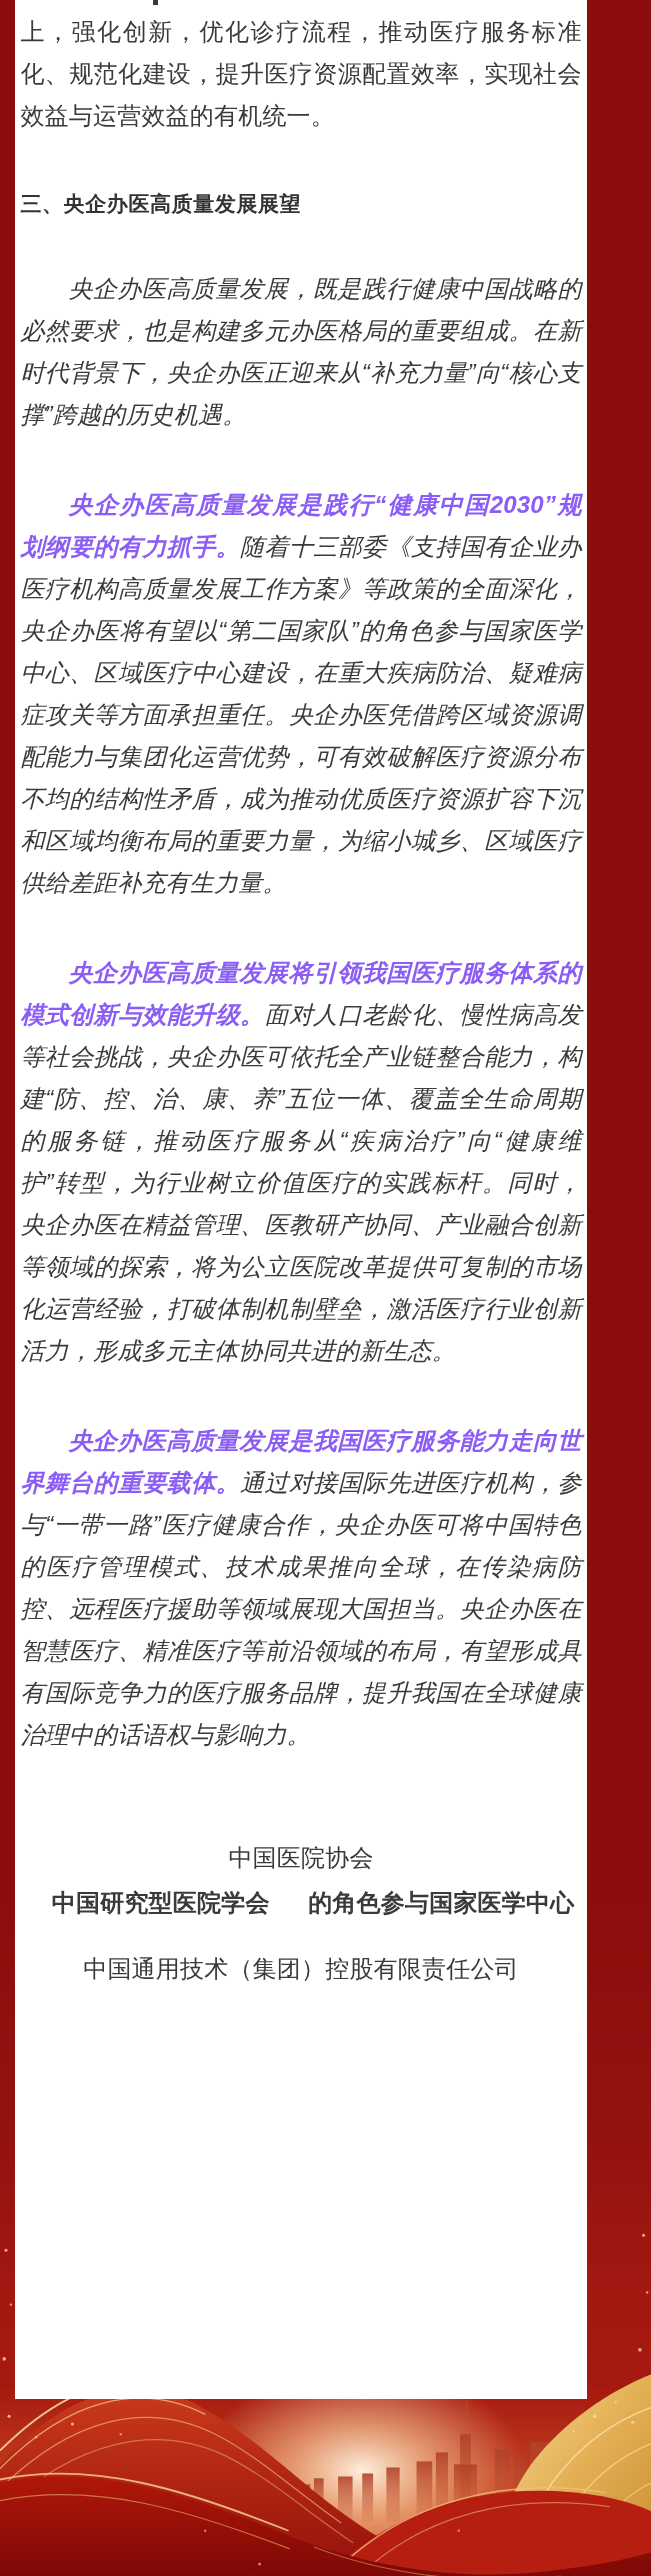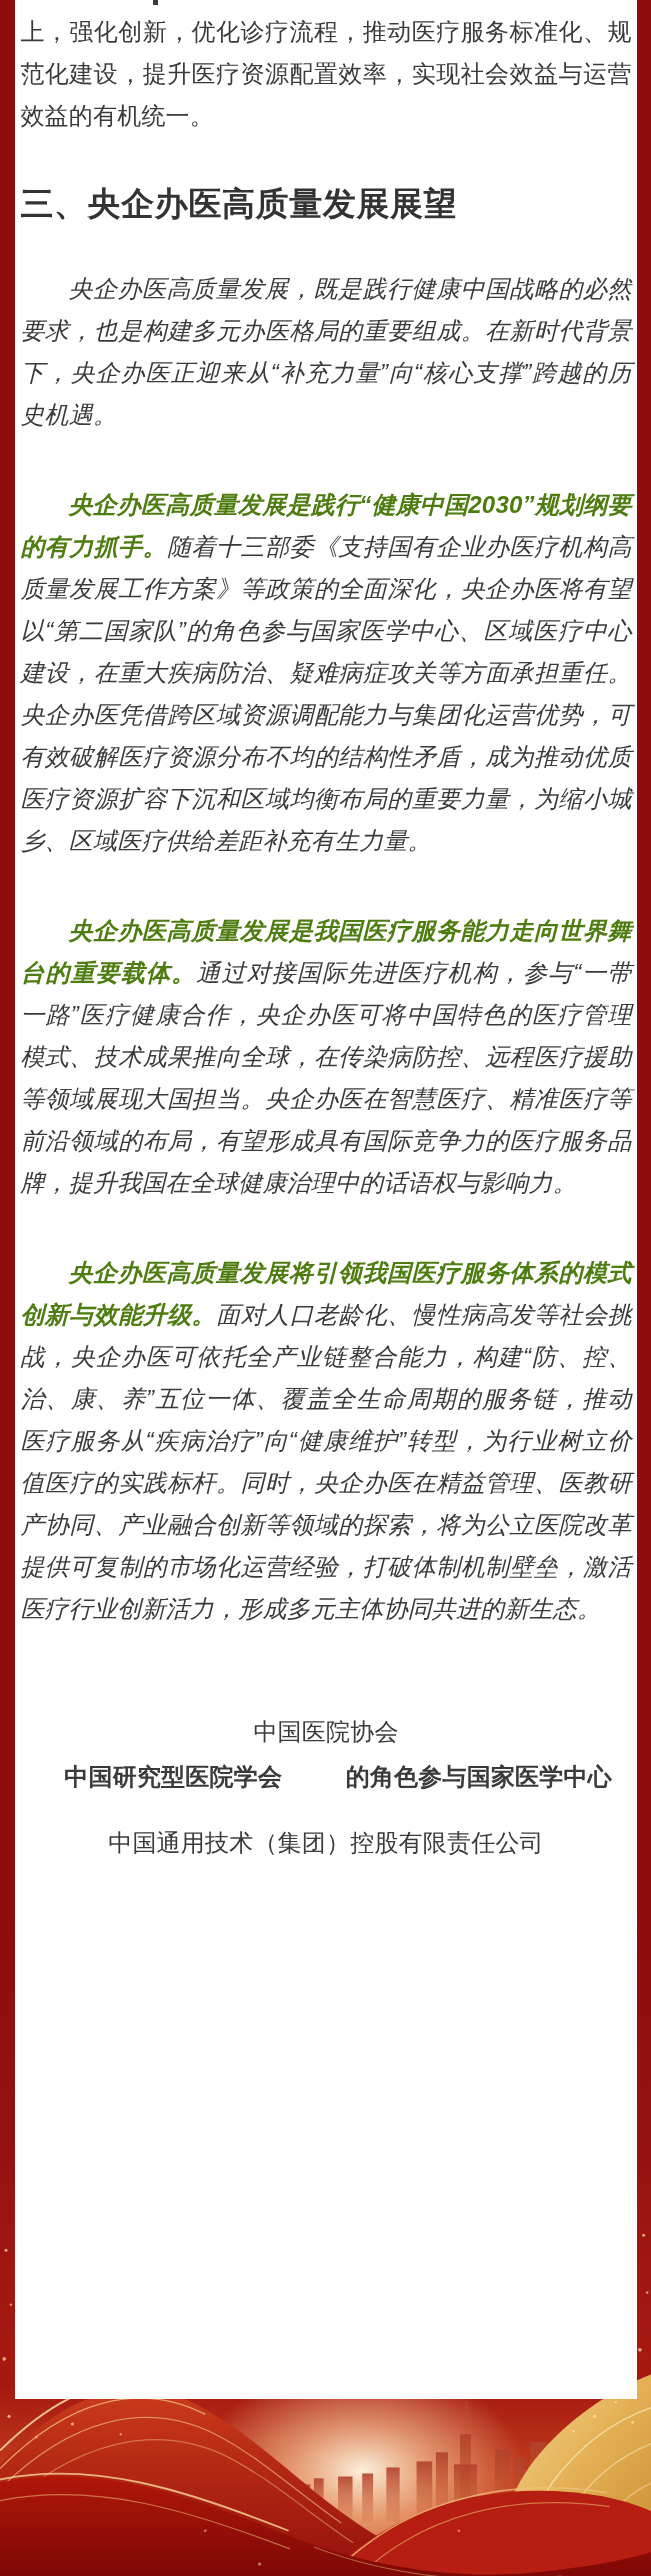--- a/index.html
+++ b/index.html
@@ -15,21 +15,21 @@
   }
   .decor {
     position: absolute;
     left: 0; bottom: 0;
     width: 652px; height: 398px;
     z-index: 1;
   }
   .card {
     position: absolute;
     left: 15px; top: 0;
-    width: 622px; height: 2399px;
+    width: 572px; height: 2399px;
     background: #ffffff;
     z-index: 2;
   }
   .content {
     padding: 0 5.4px;
     color: #3a3a3a;
     font-size: 24px;
     line-height: 42px;
     letter-spacing: 0.2px;
     text-align: justify;
@@ -43,30 +43,30 @@
   }
   .top-sliver i {
     display: block;
     width: 4.2px; height: 9.7px;
     margin: -4.2px auto 0;
     background: #3a3a3a;
   }
   .frag { margin: 11px 0 0 0; text-indent: 0; }
   h2.heading {
     margin: 43px 0 0 0;
-    font-size: 33px;
+    font-size: 21px;
     line-height: 48px;
     font-weight: bold;
     color: #333333;
     text-align: left;
     letter-spacing: 0.6px;
   }
   p.para { margin: 48px 0 0 0; text-indent: 2em; font-style: italic; }
   p.para.first { margin-top: 40px; }
-  p.para strong { font-weight: bold; color: #4d7c0f; }
+  p.para strong { font-weight: bold; color: #8b5cf6; }
   .sig { margin-top: 81px; }
   .sig-row { display: flex; }
   .sig-row span { flex: 1; text-align: center; text-indent: 0; }
   .sig-row.r2 { margin-top: 3px; font-weight: bold; }
   .sig-row.r3 { margin-top: 24px; }
 </style>
 </head>
 <body>
 
 <svg class="decor" viewBox="0 0 1080 660" xmlns="http://www.w3.org/2000/svg" preserveAspectRatio="none">
@@ -195,25 +195,25 @@
 
     <p class="para first">
       <span>央企办医高质量发展，既是践行健康中国战略的必然要求，也是构建多元办医格局的重要组成。在新时代背景下，央企办医正迎来从“补充力量”向“核心支撑”跨越的历史机遇。</span>
     </p>
 
     <p class="para">
       <strong>央企办医高质量发展是践行“健康中国2030”规划纲要的有力抓手。</strong><span>随着十三部委《支持国有企业办医疗机构高质量发展工作方案》等政策的全面深化，央企办医将有望以“第二国家队”的角色参与国家医学中心、区域医疗中心建设，在重大疾病防治、疑难病症攻关等方面承担重任。央企办医凭借跨区域资源调配能力与集团化运营优势，可有效破解医疗资源分布不均的结构性矛盾，成为推动优质医疗资源扩容下沉和区域均衡布局的重要力量，为缩小城乡、区域医疗供给差距补充有生力量。</span>
     </p>
 
     <p class="para">
+      <strong>央企办医高质量发展将引领我国医疗服务体系的模式创新与效能升级。</strong><span>面对人口老龄化、慢性病高发等社会挑战，央企办医可依托全产业链整合能力，构建“防、控、治、康、养”五位一体、覆盖全生命周期的服务链，推动医疗服务从“疾病治疗”向“健康维护”转型，为行业树立价值医疗的实践标杆。同时，央企办医在精益管理、医教研产协同、产业融合创新等领域的探索，将为公立医院改革提供可复制的市场化运营经验，打破体制机制壁垒，激活医疗行业创新活力，形成多元主体协同共进的新生态。</span>
+    </p>
+
+    <p class="para">
       <strong>央企办医高质量发展是我国医疗服务能力走向世界舞台的重要载体。</strong><span>通过对接国际先进医疗机构，参与“一带一路”医疗健康合作，央企办医可将中国特色的医疗管理模式、技术成果推向全球，在传染病防控、远程医疗援助等领域展现大国担当。央企办医在智慧医疗、精准医疗等前沿领域的布局，有望形成具有国际竞争力的医疗服务品牌，提升我国在全球健康治理中的话语权与影响力。</span>
-    </p>
-
-    <p class="para">
-      <strong>央企办医高质量发展将引领我国医疗服务体系的模式创新与效能升级。</strong><span>面对人口老龄化、慢性病高发等社会挑战，央企办医可依托全产业链整合能力，构建“防、控、治、康、养”五位一体、覆盖全生命周期的服务链，推动医疗服务从“疾病治疗”向“健康维护”转型，为行业树立价值医疗的实践标杆。同时，央企办医在精益管理、医教研产协同、产业融合创新等领域的探索，将为公立医院改革提供可复制的市场化运营经验，打破体制机制壁垒，激活医疗行业创新活力，形成多元主体协同共进的新生态。</span>
     </p>
 
 
     <div class="sig">
       <div class="sig-row r1">
         <span>中国医院协会</span>
       </div>
       <div class="sig-row r2">
         <span>中国研究型医院学会</span>
         <span>的角色参与国家医学中心</span>

